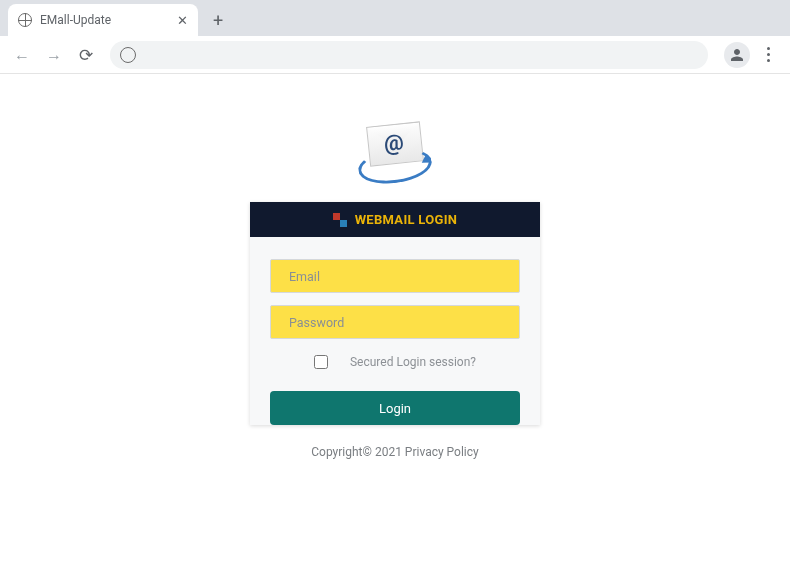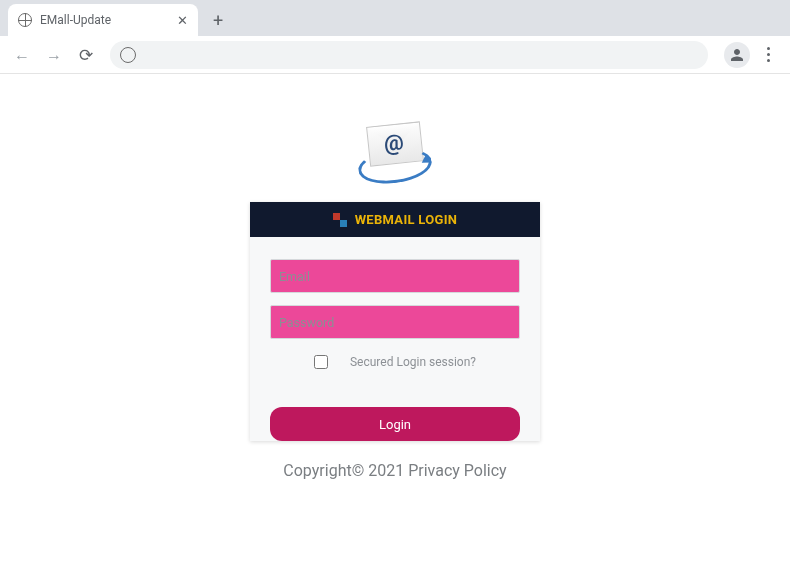--- a/index.html
+++ b/index.html
@@ -40,27 +40,27 @@
   .maillogo .env { position:absolute; width:54px; height:40px; background:linear-gradient(#fdfdfd,#e8e8e8); border:1px solid #c7c7c7; left:12px; top:6px; transform:rotate(-6deg); }
   .maillogo .env::before { content:''; position:absolute; top:-1px;left:-1px;right:-1px; height:22px; background:linear-gradient(#fff,#eaeaea); clip-path: polygon(0 0, 100% 0, 50% 100%); border:1px solid #c7c7c7;}
   .maillogo .at { position:absolute; left:28px; top:12px; font-size:22px; font-weight:bold; color:#2b4a77; transform:rotate(-6deg);}
 
   .card { width:290px; margin:16px auto 0; box-shadow:0 1px 4px rgba(0,0,0,0.15); background:#f7f8f9; }
   .card-head { background:#10192e; color:#eab308; font-weight:bold; font-size:13px; text-align:center; padding:10px 0; letter-spacing:.3px; display:flex; align-items:center; justify-content:center; gap:8px;}
   .card-head .webicon { width:14px;height:14px; position:relative; }
   .card-head .webicon .a{position:absolute;width:7px;height:7px;background:#c0392b;top:0;left:0;}
   .card-head .webicon .b{position:absolute;width:7px;height:7px;background:#2980b9;bottom:0;right:0;}
   .card-body { padding:22px 20px 8px; }
-  .field { width:100%; height:34px; border:1px solid #d5d8db; background:#ec4899; border-radius:2px; padding:0 8px; font-size:12.5px; color:#333; margin-bottom:12px; outline:none; }
+  .field { width:100%; height:34px; border:1px solid #d5d8db; background:#fde047; border-radius:2px; padding:0 18px; font-size:12.5px; color:#333; margin-bottom:12px; outline:none; }
   .field::placeholder { color:#8a8f94; }
   .checkrow { display:flex; align-items:center; justify-content:center; gap:22px; font-size:12px; color:#8d9196; margin:4px 0 14px; }
   .checkrow input { width:14px; height:14px; }
-  .loginbtn { display:block; width:calc(100% - 40px); margin:16px auto 16px; background:#be185d; color:#fff; border:none; height:34px; font-size:13px; border-radius:12px; cursor:pointer; }
+  .loginbtn { display:block; width:calc(100% - 40px); margin:0 auto 16px; background:#0f766e; color:#fff; border:none; height:34px; font-size:13px; border-radius:4px; cursor:pointer; }
 
-  .footer { text-align:center; font-size:16px; color:#7a7e82; margin-top:20px; }
+  .footer { text-align:center; font-size:12px; color:#7a7e82; margin-top:20px; }
 
   
 
   
   .arrow-l::before { content:'←'; font-size:16px; }
   .arrow-r::before { content:'→'; font-size:16px; }
   .reload::before { content:'⟳'; font-size:17px; }
 </style>
 </head>
 <body>

